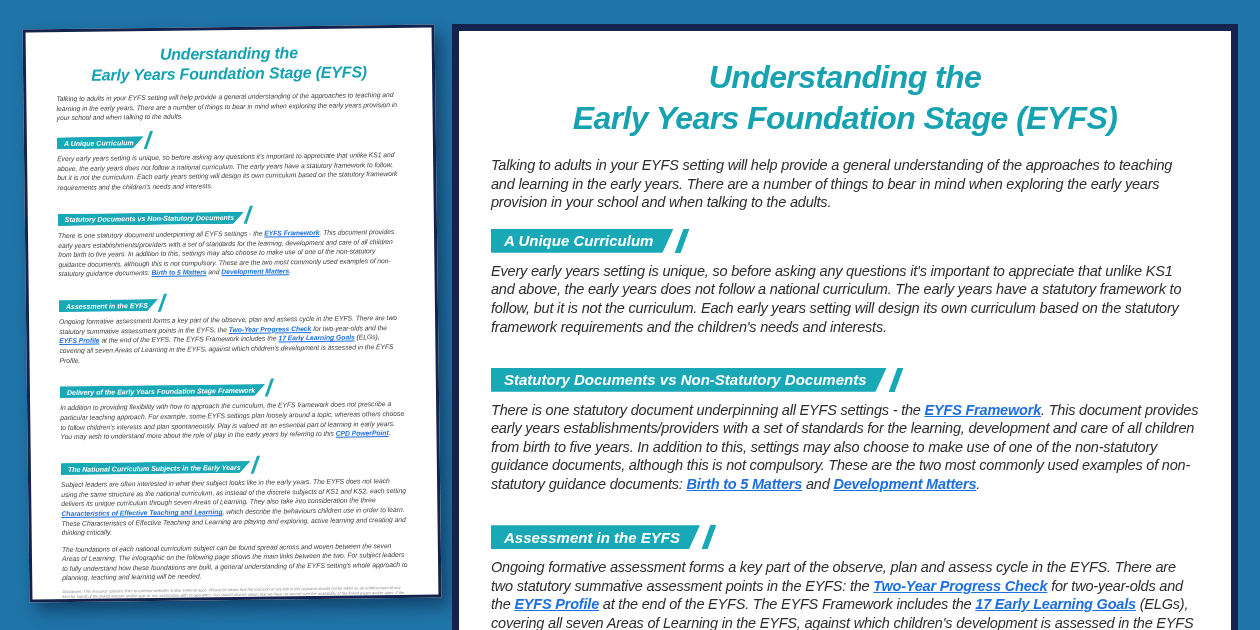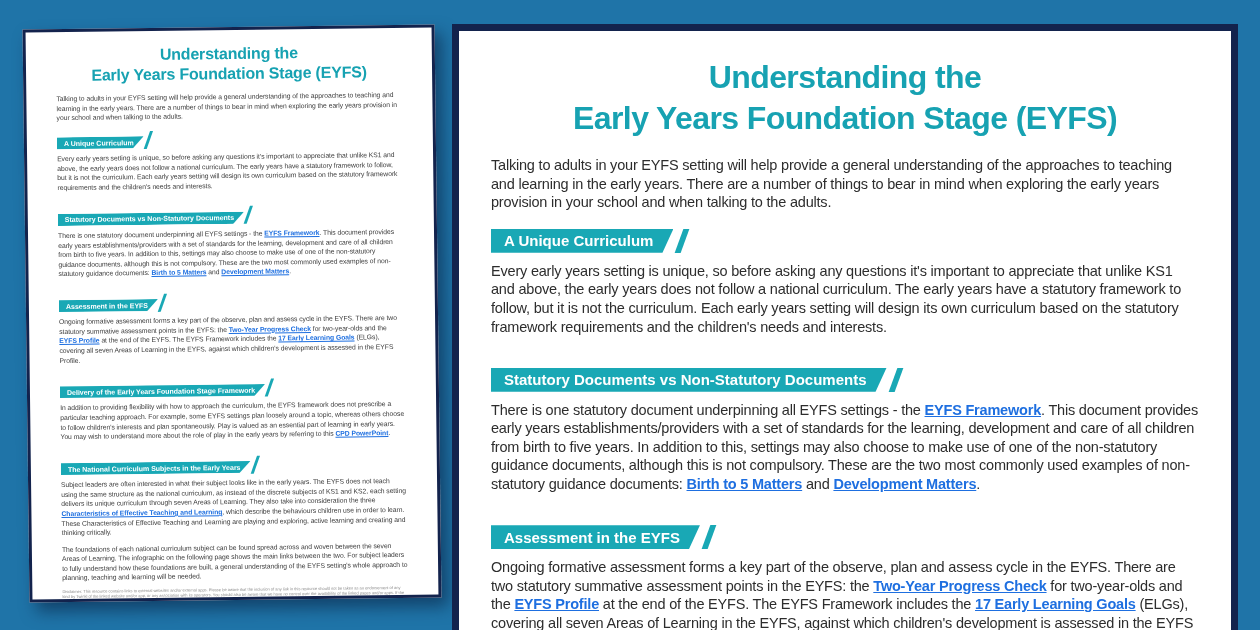--- a/index.html
+++ b/index.html
@@ -1,21 +1,21 @@
 <!DOCTYPE html>
 <html><head>
 <meta charset="utf-8">
 <style>
   html,body{margin:0;padding:0;}
   body{
     width:1260px;height:630px;overflow:hidden;position:relative;
     background:#1f74a8;
     font-family:"Liberation Sans",sans-serif;
   }
-  .canvas{position:absolute;inset:0;}
+  .canvas{position:absolute;inset:0;font-style:italic;}
 
   
   .page{
     position:absolute;background:#ffffff;box-sizing:border-box;
     border:3px solid #13234d;overflow:hidden;
   }
 
   
   .page-left{
     left:26px;top:27px;width:412px;height:573px;

